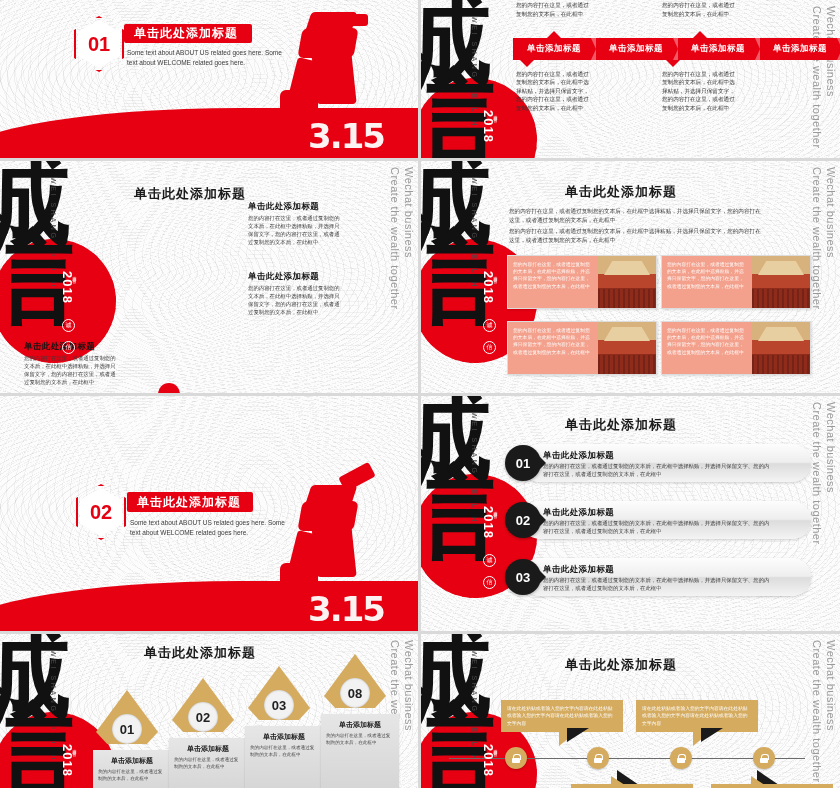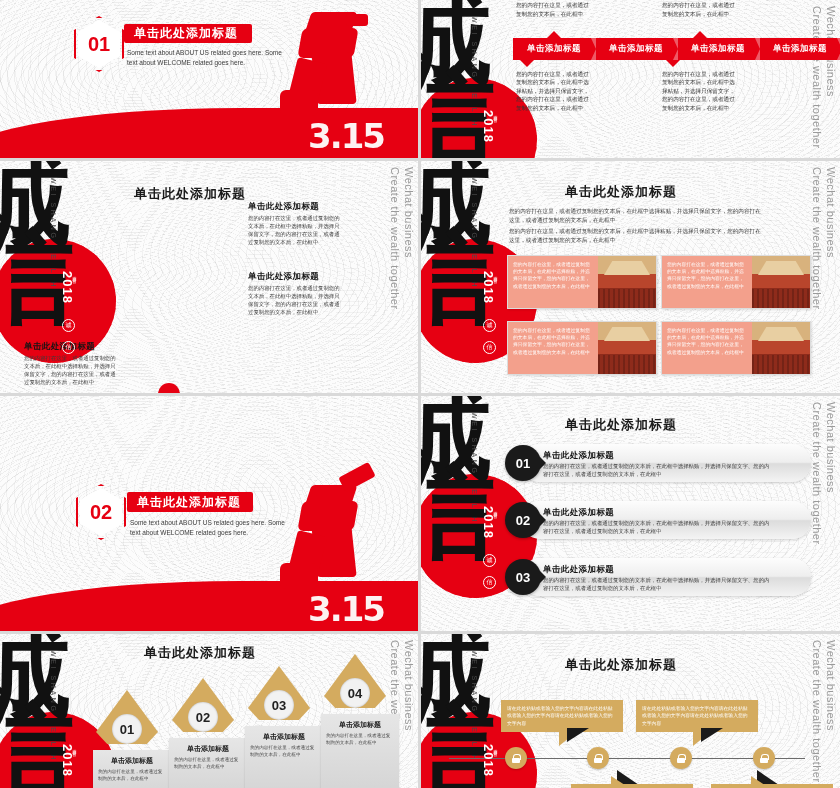--- a/index.html
+++ b/index.html
@@ -368,21 +368,21 @@
     </div>
 
     <div class="shield" style="left:248px;top:32px;"></div>
     <div class="shieldnum" style="left:264px;top:56px;">03</div>
     <div class="gcard" style="left:245px;top:92px;height:62px;">
       <div class="gh">单击添加标题</div>
       <div class="gb">您的内容打在这里，或者通过复制您的文本后，在此框中</div>
     </div>
 
     <div class="shield" style="left:324px;top:20px;"></div>
-    <div class="shieldnum" style="left:340px;top:44px;">04</div>
+    <div class="shieldnum" style="left:340px;top:44px;">08</div>
     <div class="gcard" style="left:321px;top:80px;height:74px;">
       <div class="gh">单击添加标题</div>
       <div class="gb">您的内容打在这里，或者通过复制您的文本后，在此框中</div>
     </div>
   </div>
 
   <div class="slide s-fr">
     <div class="topo"></div>
     <div class="vert-en">
       <b>Wechat business</b>

